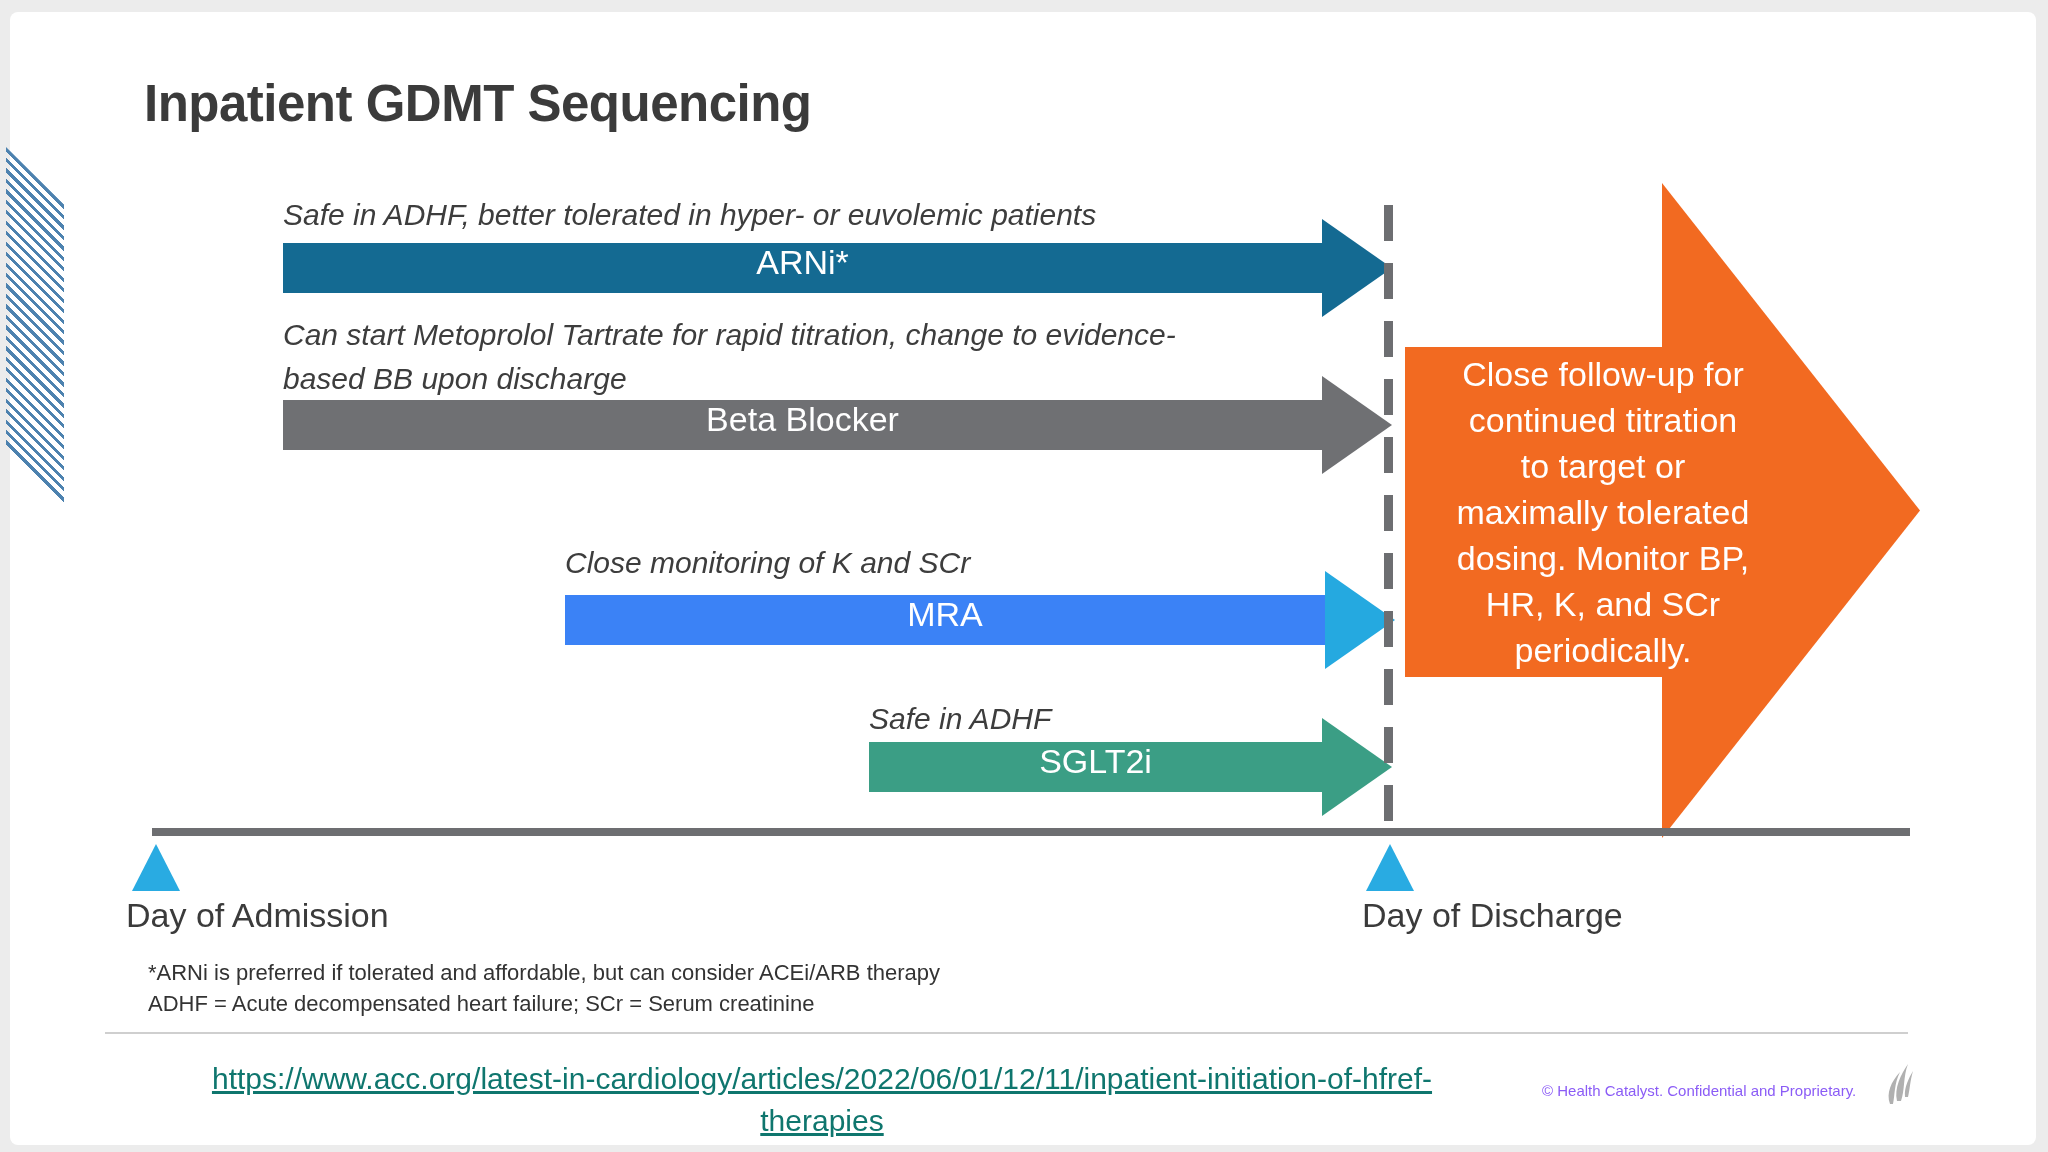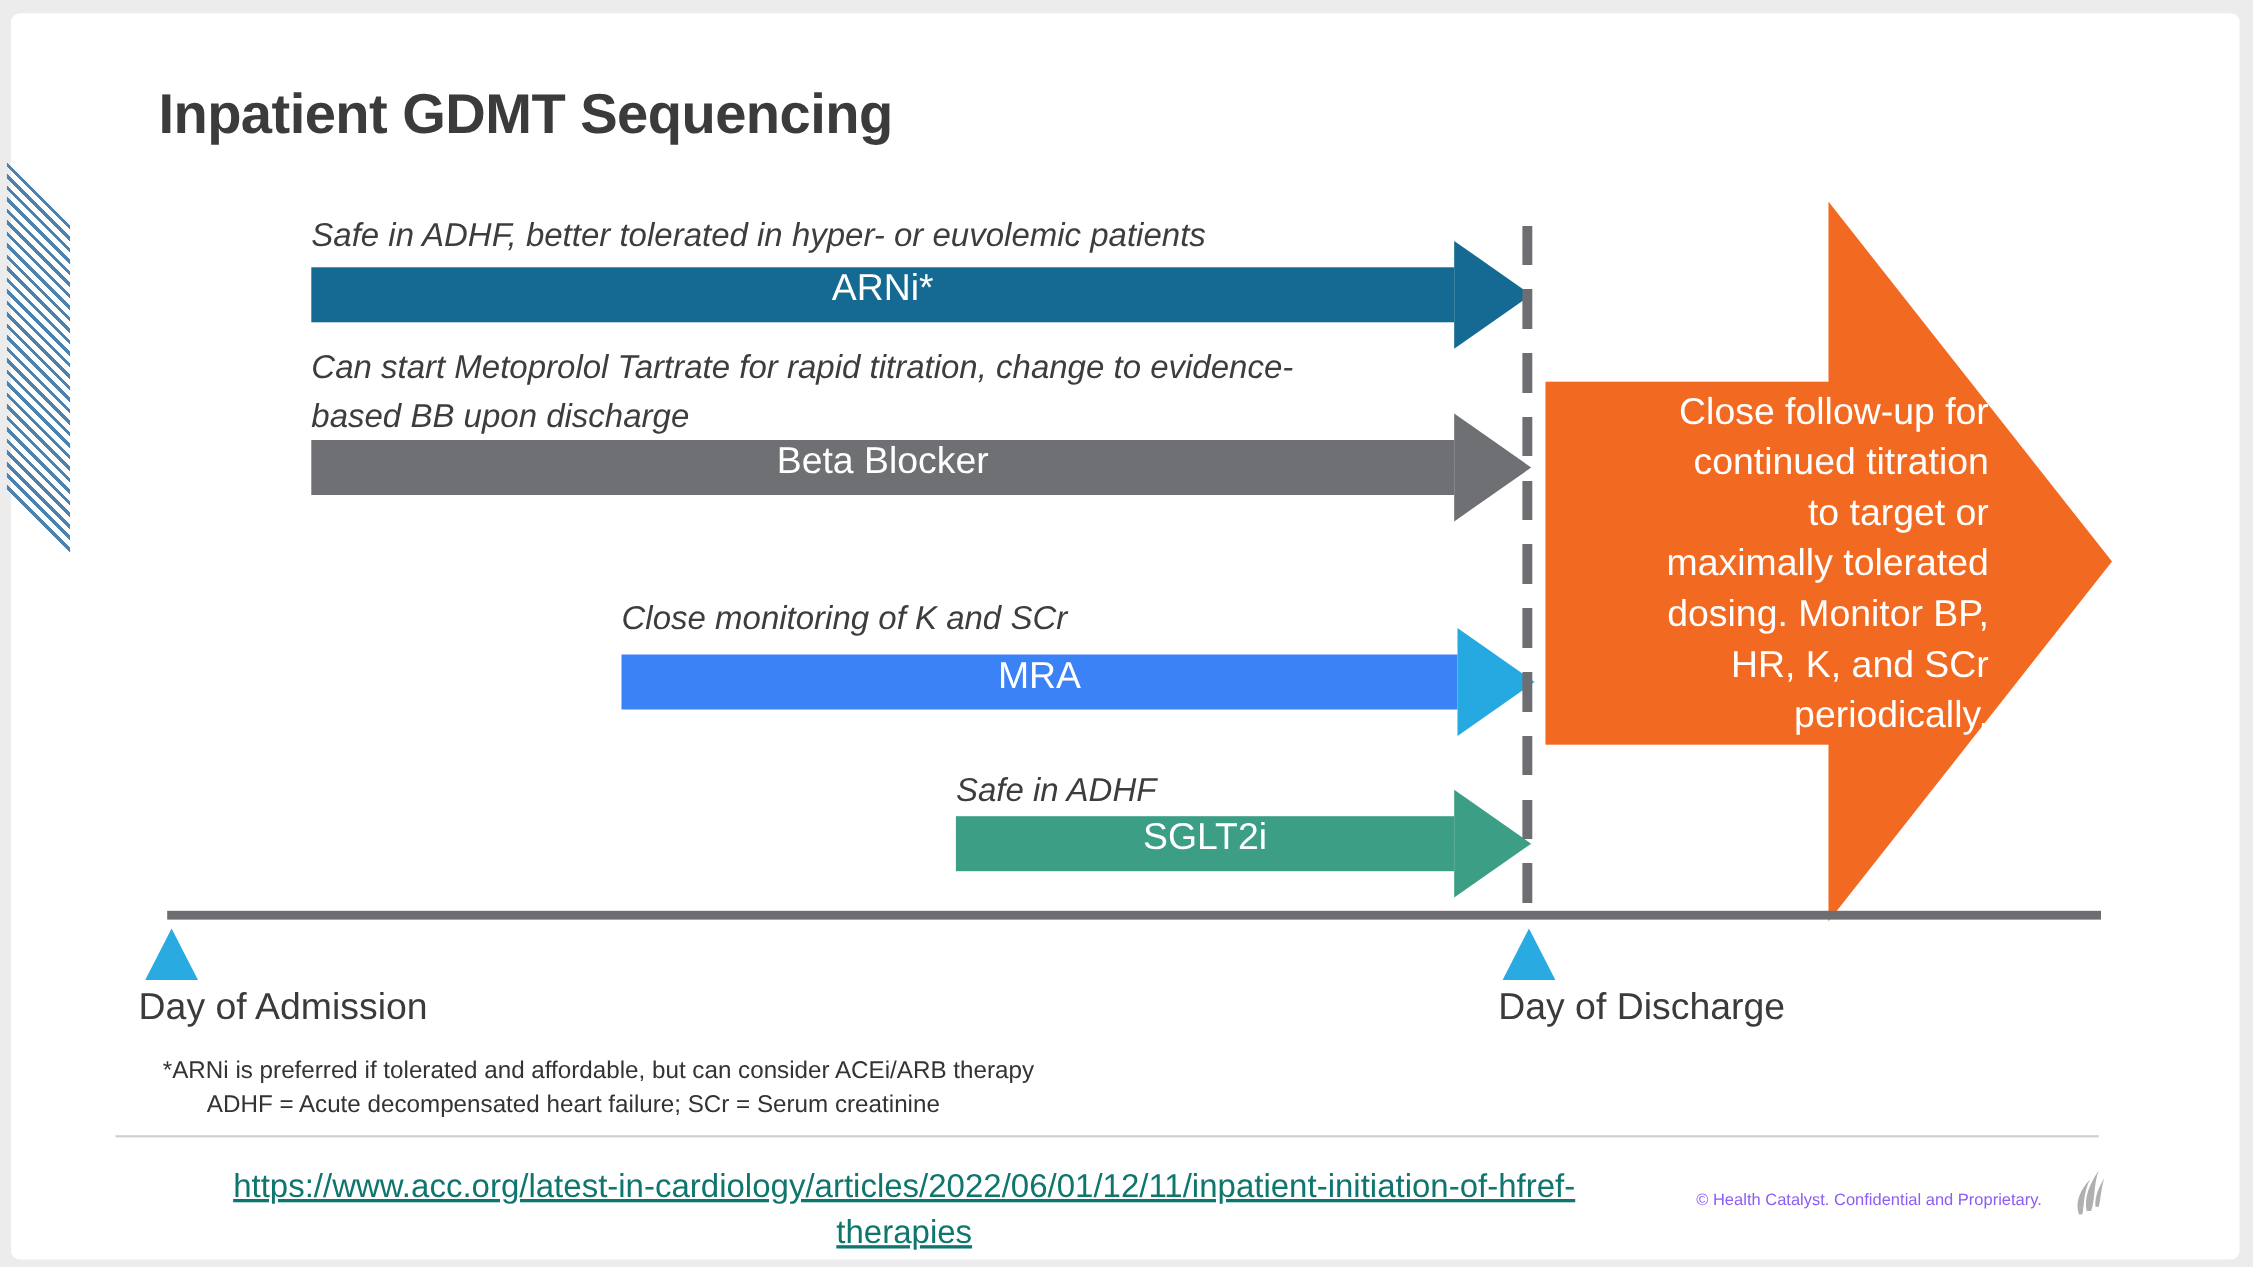--- a/index.html
+++ b/index.html
@@ -33,34 +33,34 @@
   .sglt2i .abody{left:859px;top:730px;width:453px;height:50px;background:#3b9e85;}
   .sglt2i .ahead{left:1312px;top:706px;border-left:70px solid #3b9e85;}
 
   .dashline{position:absolute;left:1374px;top:193px;width:9px;height:637px;
     background:repeating-linear-gradient(to bottom,#6d6e71 0 36px,rgba(0,0,0,0) 36px 58px);}
 
   .orange-body{position:absolute;left:1395px;top:335px;width:258px;height:330px;background:#f26a21;}
   .orange-head{position:absolute;left:1652px;top:171px;width:258px;height:655px;background:#f26a21;
     clip-path:polygon(0 0,100% 50%,0 100%);}
   .orange-text{position:absolute;left:1388px;top:335px;width:410px;height:330px;display:flex;flex-direction:column;
-    align-items:flex-end;justify-content:center;color:#ffffff;font-size:34px;line-height:46px;text-align:center;}
+    align-items:center;justify-content:center;color:#ffffff;font-size:34px;line-height:46px;text-align:center;}
   .orange-text div{white-space:nowrap;}
 
   .timeline{position:absolute;left:142px;top:816px;width:1758px;height:8px;background:#6d6e71;}
   .tri{position:absolute;width:0;height:0;border-left:24px solid transparent;border-right:24px solid transparent;border-bottom:47px solid #29abe2;}
   .tri-admit{left:122px;top:832px;}
   .tri-discharge{left:1356px;top:832px;}
   .axis-label{position:absolute;font-size:34px;color:#3b3b3b;white-space:nowrap;}
   .lbl-admit{left:116px;top:884px;}
   .lbl-discharge{left:1352px;top:884px;}
 
   .footnote{position:absolute;left:138px;font-size:22px;color:#333333;white-space:nowrap;}
   .fn1{top:948px;}
-  .fn2{top:979px;margin-left:40px;}
+  .fn2{top:979px;}
 
   .divider{position:absolute;left:95px;top:1020px;width:1803px;height:2px;background:#cfcfcf;}
 
   .linkblock{position:absolute;left:112px;top:1046px;width:1400px;text-align:center;}
   .linkblock a{display:block;color:#0f766e;font-size:30px;line-height:42px;text-decoration:underline;cursor:pointer;white-space:nowrap;}
 
   .copyright{position:absolute;left:1532px;top:1070px;font-size:15px;color:#8b5cf6;white-space:nowrap;}
   .logo{position:absolute;left:1874px;top:1050px;width:30px;height:46px;}
 </style>
 </head>

